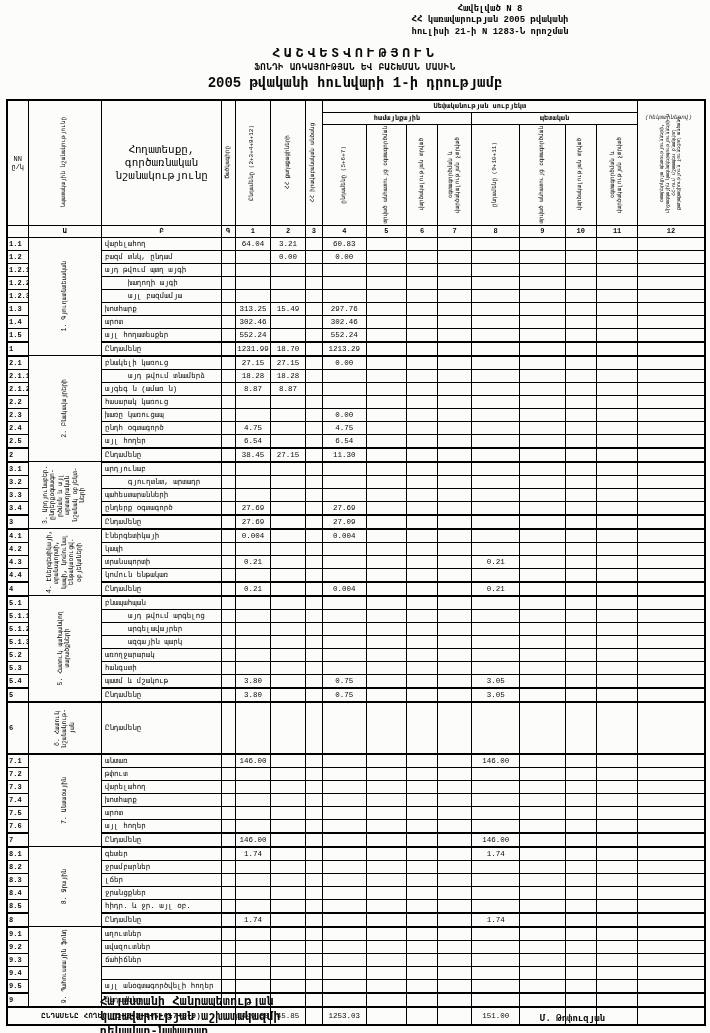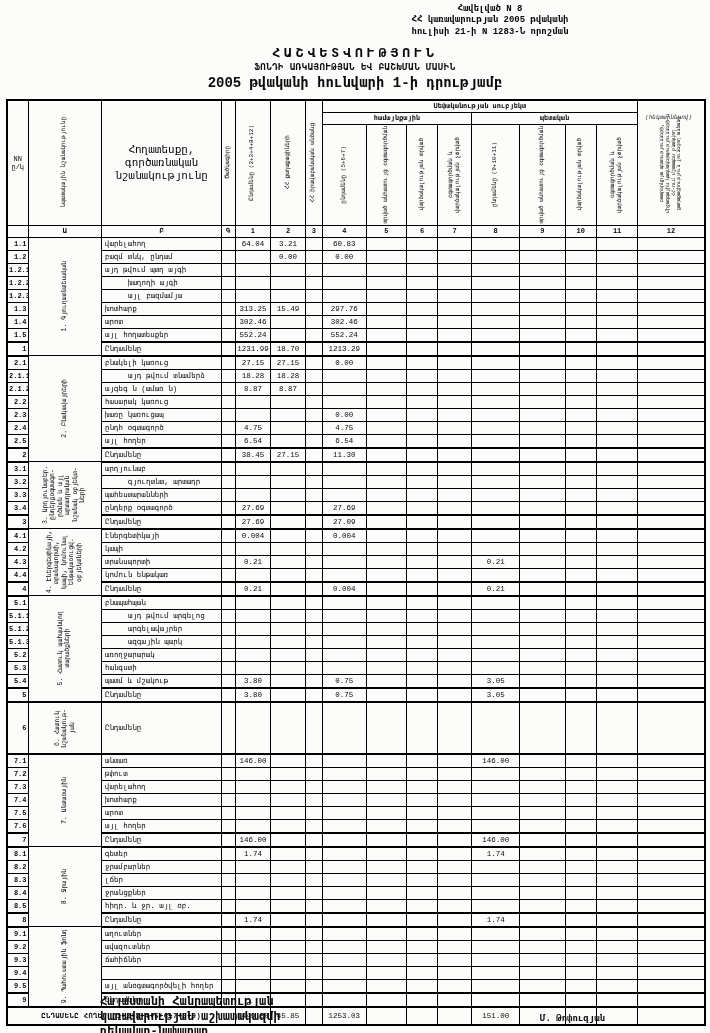--- a/index.html
+++ b/index.html
@@ -17,21 +17,21 @@
   th,td{border:1px solid #000;padding:0 1px;overflow:hidden;}
   thead th{font-weight:normal;font-size:6px;vertical-align:middle;text-align:center;}
   .hgroup{font-size:7px;font-weight:bold;height:11px;}
   .hlab{font-size:11px;}
   .hid{font-size:7px;}
   .vt{writing-mode:vertical-rl;transform:rotate(180deg);margin:0 auto;
       line-height:1.15;max-height:100px;font-size:6px;text-align:center;}
   .vt.small{font-size:5px;}
   .letters th{font-size:7px;font-weight:bold;height:11px;padding:0;}
   tbody td{font-size:7.5px;height:12px;}
-  td.idc{text-align:right;font-weight:bold;font-size:7px;}
+  td.idc{text-align:left;font-weight:bold;font-size:7px;}
   td.lbl{text-align:left;padding-left:3px;white-space:nowrap;}
   td.lbl.ind{padding-left:26px;}
   td.num{text-align:center;}
   td.sect{text-align:center;vertical-align:middle;}
   td.sect .vt{max-height:200px;font-size:6.5px;}
   tr.total td{border-top:2px solid #000;border-bottom:2px solid #000;}
   tr.tall td{height:50px;}
   tr.grand td{border-top:2.5px solid #000;border-bottom:2.5px solid #000;height:16px;}
   td.grandlbl{font-size:7px;font-weight:bold;text-align:center;letter-spacing:.5px;}
   table{border:2px solid #000;}

